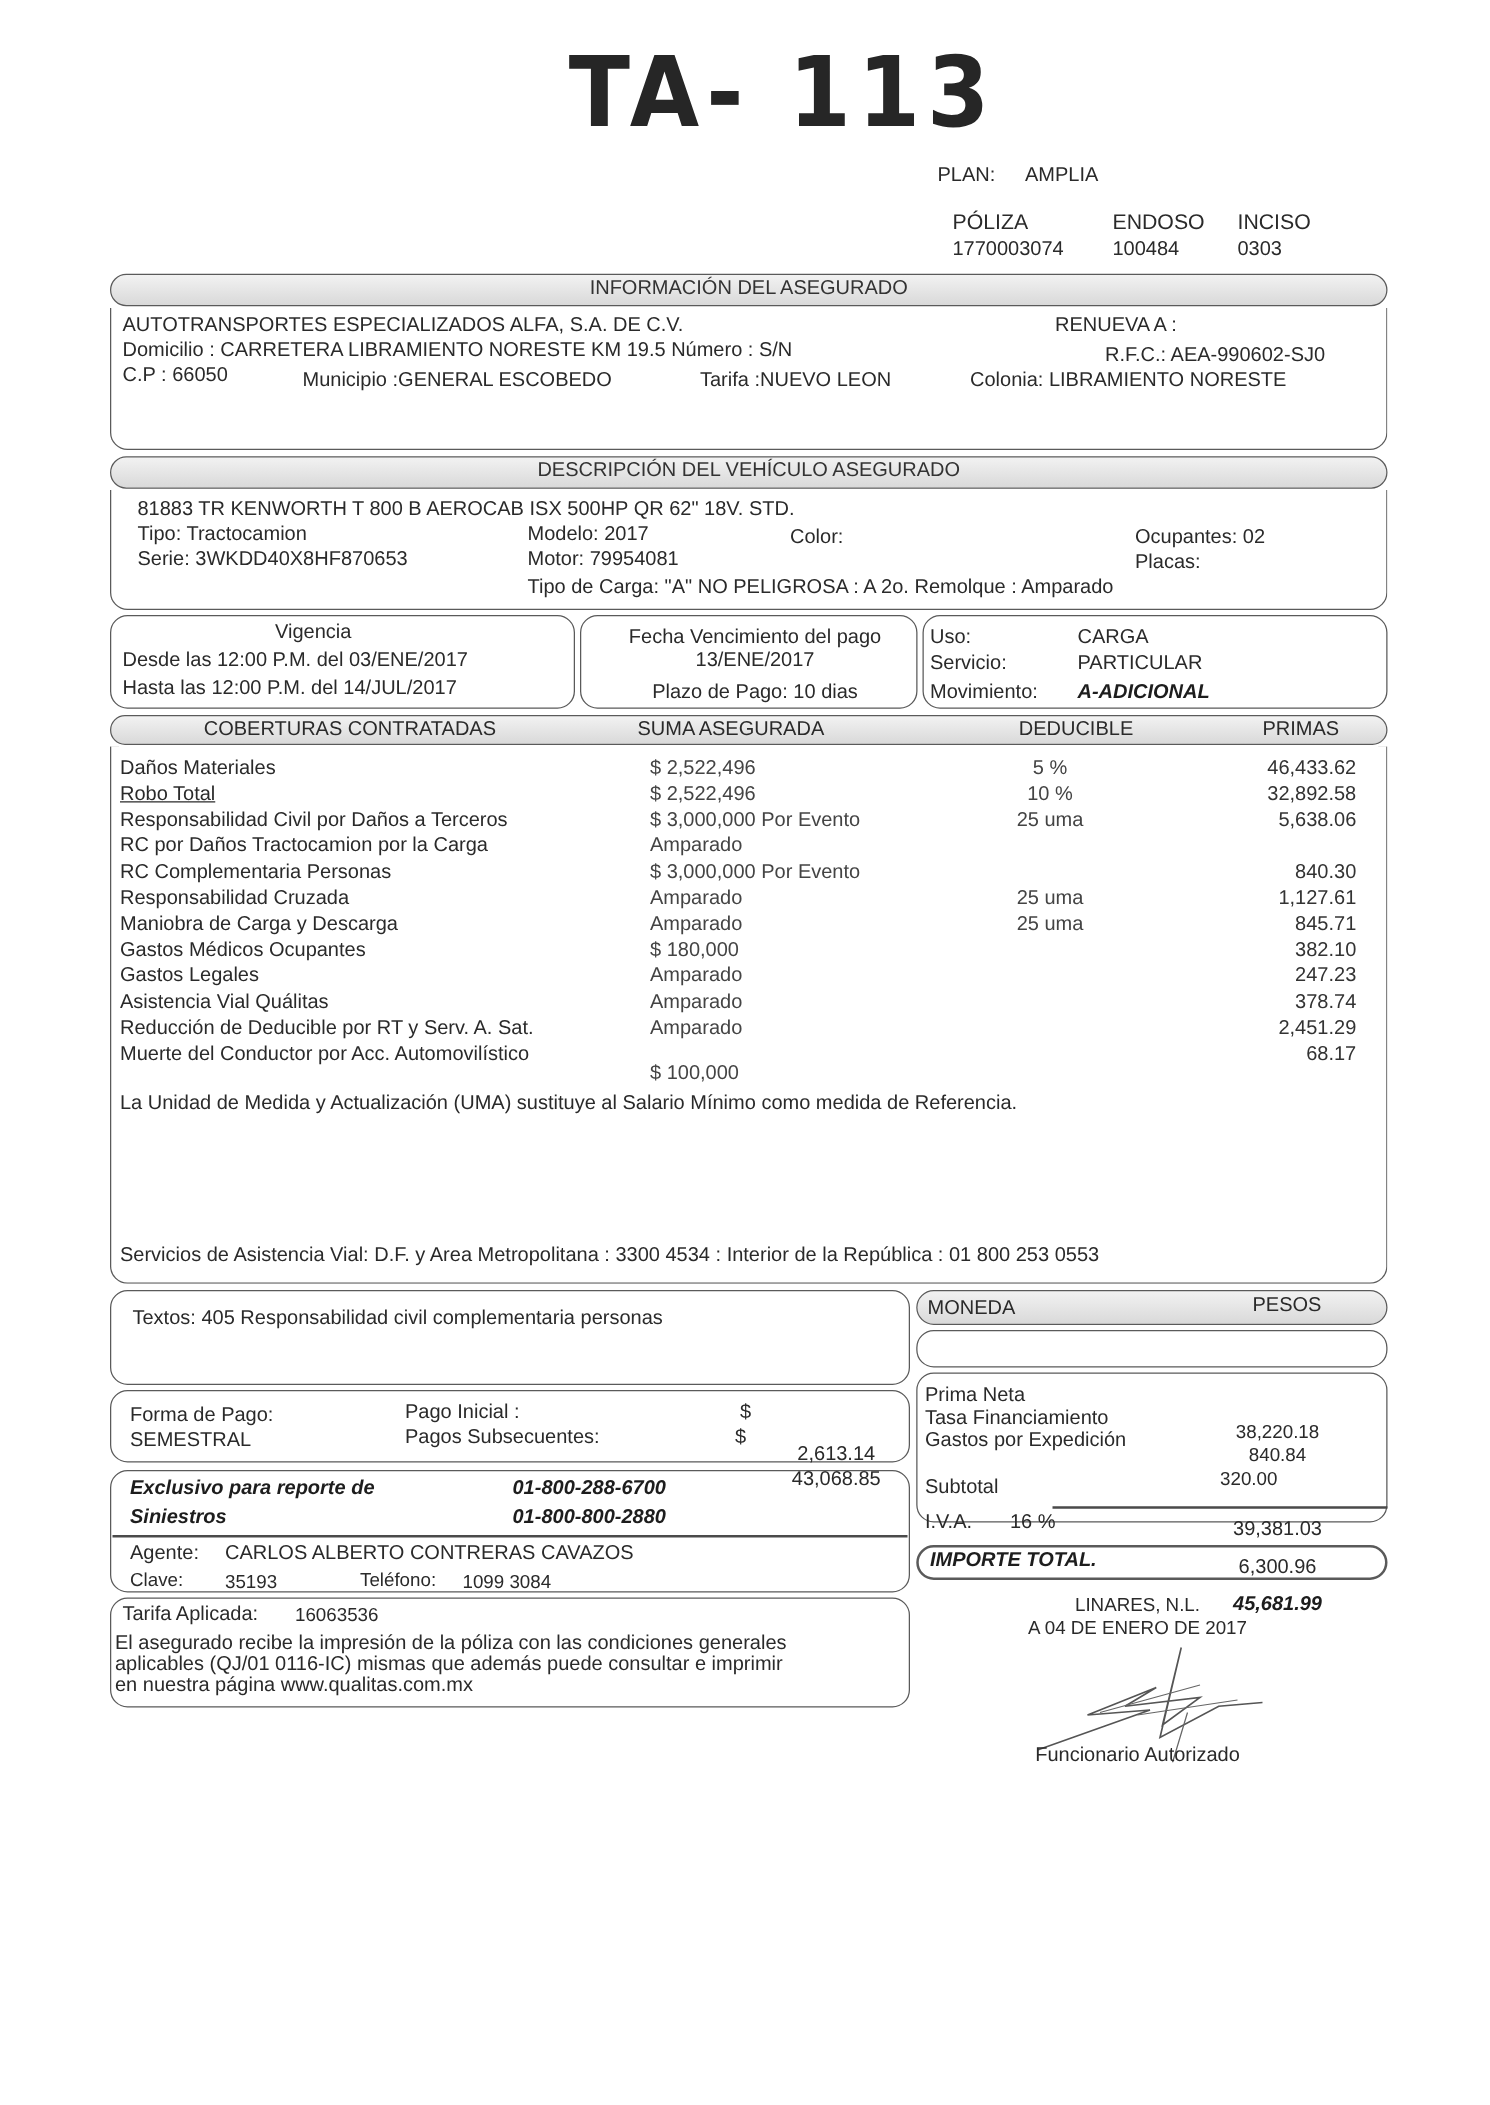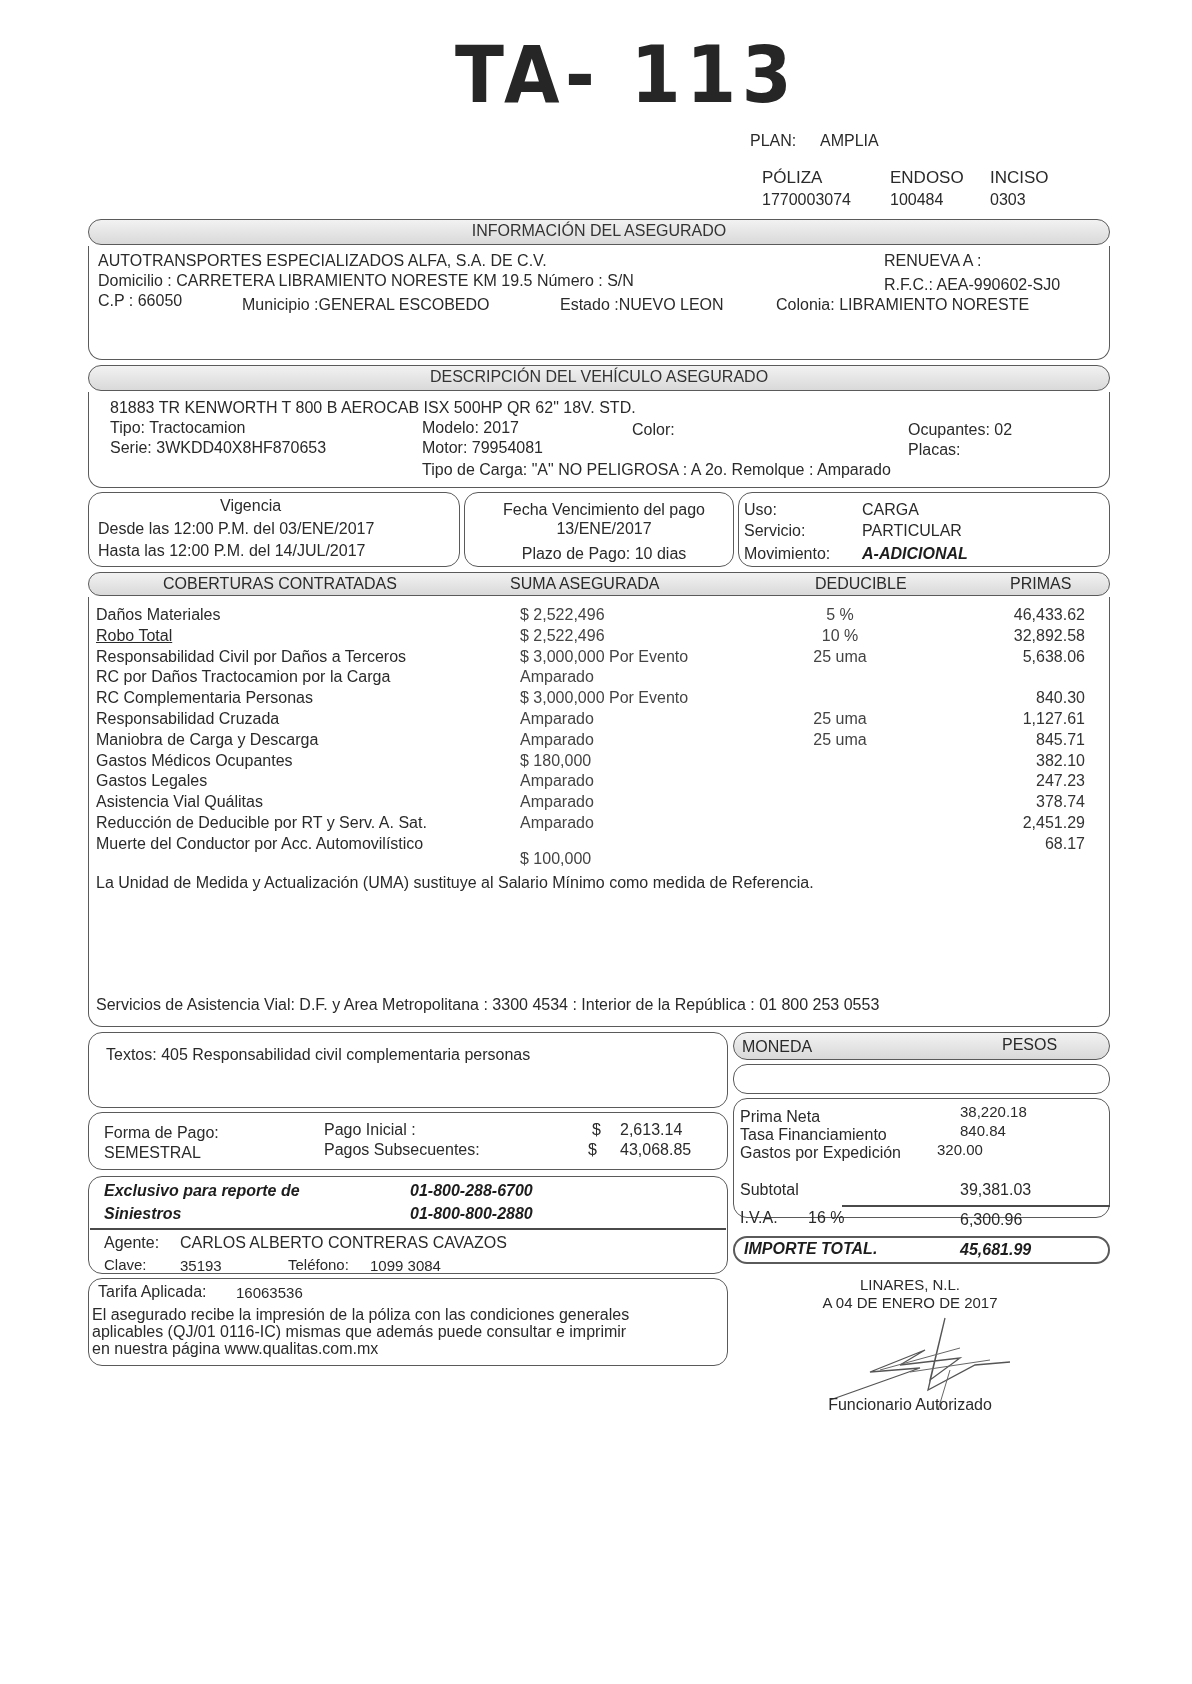--- a/index.html
+++ b/index.html
@@ -18,21 +18,21 @@
   .box {
     position: absolute; border: 1.5px solid #5a5a5a; border-radius: 14px;
   }
   .hdr {
     position: absolute; border: 1.5px solid #5a5a5a; border-radius: 14px;
     background: linear-gradient(#f2f2f2, #d9d9d9);
     font-size: 16px; text-align: center; line-height: 22px; color: #333;
   }
   .row { position: absolute; white-space: nowrap; }
   .bold { font-weight: bold; color: #1d1d1d; font-style: italic; }
-  .right { text-align: left; }
+  .right { text-align: center; margin-top: 34px; }
   .cov-name { position: absolute; left: 96px; font-size: 16px; white-space: nowrap; }
   .cov-sum  { position: absolute; left: 520px; font-size: 16px; white-space: nowrap; color: #444; }
   .cov-ded  { position: absolute; left: 780px; width: 120px; text-align: center; font-size: 16px; color: #444; }
   .cov-pri  { position: absolute; left: 950px; width: 135px; text-align: right; font-size: 16px; color: #333; }
   .hr { position: absolute; height: 2px; background: #4a4a4a; }
 </style>
 </head>
 <body>
 
 <div class="hand">TA- 113</div>
@@ -44,26 +44,26 @@
 <div class="row" style="left:990px;top:168px;font-size:17px;">INCISO</div>
 <div class="row t15" style="left:762px;top:191px;">1770003074</div>
 <div class="row t15" style="left:890px;top:191px;">100484</div>
 <div class="row t15" style="left:990px;top:191px;">0303</div>
 
 <div class="hdr" style="left:88px;top:219px;width:1022px;height:26px;">
   <span>INFORMACIÓN DEL  ASEGURADO</span>
 </div>
 <div class="box" style="left:88px;top:246px;width:1022px;height:114px;border-top:none;border-top-left-radius:0;border-top-right-radius:0;"></div>
 <div class="row t15" style="left:98px;top:252px;">AUTOTRANSPORTES ESPECIALIZADOS ALFA, S.A. DE C.V.</div>
-<div class="row t15" style="left:884px;top:252px;">RENUEVA A :</div>
+<div class="row t15" style="left:844px;top:252px;">RENUEVA A :</div>
 <div class="row t15" style="left:98px;top:272px;">Domicilio :  CARRETERA LIBRAMIENTO NORESTE KM 19.5 Número : S/N</div>
 <div class="row t15" style="left:884px;top:276px;">R.F.C.: AEA-990602-SJ0</div>
 <div class="row t15" style="left:98px;top:292px;">C.P : 66050</div>
 <div class="row t15" style="left:242px;top:296px;">Municipio :GENERAL ESCOBEDO</div>
-<div class="row t15" style="left:560px;top:296px;">Estado :NUEVO LEON</div>
+<div class="row t15" style="left:560px;top:296px;">Tarifa :NUEVO LEON</div>
 <div class="row t15" style="left:776px;top:296px;">Colonia: LIBRAMIENTO NORESTE</div>
 
 <div class="hdr" style="left:88px;top:365px;width:1022px;height:26px;">
   <span>DESCRIPCIÓN DEL VEHÍCULO ASEGURADO</span>
 </div>
 <div class="box" style="left:88px;top:392px;width:1022px;height:96px;border-top:none;border-top-left-radius:0;border-top-right-radius:0;"></div>
 <div class="row t15" style="left:110px;top:399px;">81883    TR KENWORTH T 800 B AEROCAB ISX 500HP QR 62" 18V.  STD.</div>
 <div class="row t15" style="left:110px;top:419px;">Tipo: Tractocamion</div>
 <div class="row t15" style="left:422px;top:419px;">Modelo: 2017</div>
 <div class="row t15" style="left:632px;top:421px;">Color:</div>

